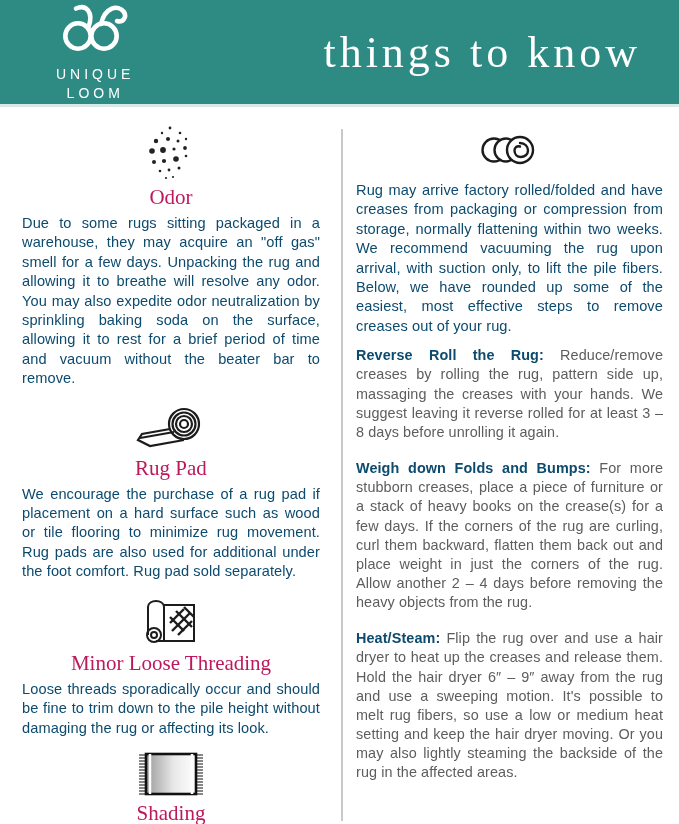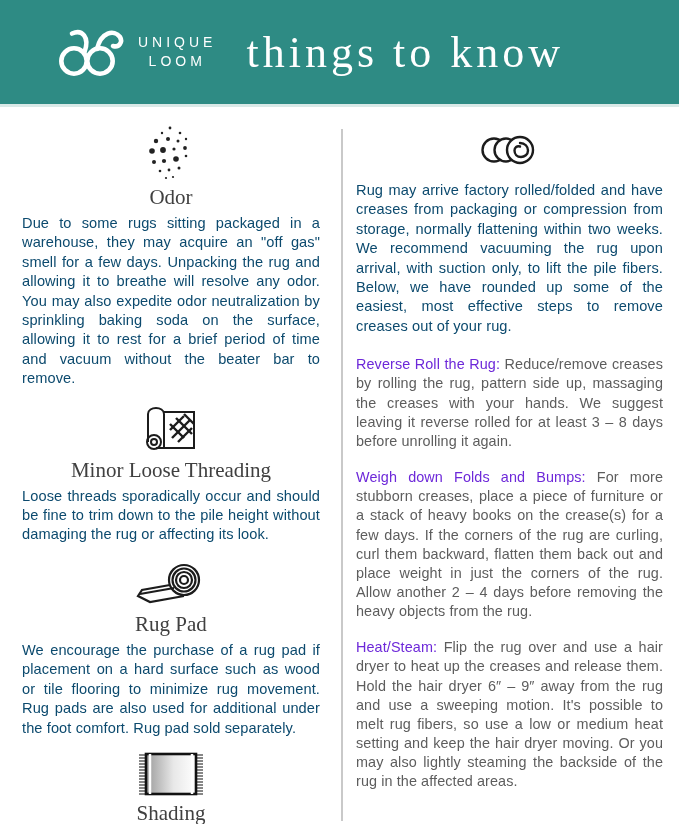--- a/index.html
+++ b/index.html
@@ -14,33 +14,33 @@
   }
   
   .header {
     height: 107px;
     background: #2e8b84;
     border-bottom: 3px solid #d9e9e7;
     display: flex;
     align-items: center;
     padding: 0 38px 0 56px;
   }
-  .brand { display: flex; align-items: center; gap: 12px; }
+  .brand { display: flex; align-items: center; gap: 12px; flex-direction: column; }
   .brand svg { display: block; }
   .brand-text {
     color: #ffffff;
     font-size: 14px;
     letter-spacing: 4px;
     line-height: 1.35;
     text-align: center;
     font-weight: 400;
   }
   .header-title {
     flex: 1;
-    text-align: left;
+    text-align: right;
     font-family: "Liberation Serif", serif;
     font-weight: 400;
     color: #ffffff;
     font-size: 44px;
     letter-spacing: 4px;
     padding-left: 30px;
   }
   
   .content {
     display: flex;
@@ -54,41 +54,41 @@
     background: #c9c9c9;
     margin: 8px 11px 0 11px;
   }
   .col-right { padding-left: 2px; padding-right: 2px; }
   
   .section { text-align: center; }
   .section-icon { display: flex; justify-content: center; margin: 4px 0 4px 0; }
   .section-title {
     font-family: "Liberation Serif", serif;
     font-weight: 400;
-    color: #404040;
+    color: #be185d;
     font-size: 21px;
     margin: 2px 0 4px 0;
   }
   .section-body {
     text-align: justify;
     color: #0c4a6e;
     font-size: 14.6px;
     line-height: 1.33;
     letter-spacing: 0.1px;
     margin-bottom: 13px;
   }
   .tip {
     text-align: justify;
     color: #5d5d5d;
     font-size: 14.4px;
     line-height: 1.33;
     letter-spacing: 0.1px;
     margin-bottom: 17px;
   }
-  .tip-label { font-weight: 400; color: #6d28d9; }
+  .tip-label { font-weight: 700; color: #0c4a6e; }
   .icon-stroke { fill: none; stroke: #1c1c1c; }
 </style>
 </head>
 <body>
 
 <div class="page">
 
   <div class="header">
     <div class="brand">
       <span>
@@ -139,57 +139,57 @@
                 <circle cx="33" cy="52" r="1.1"></circle>
             </g>
           </svg>
         </div>
         <div class="section-title">Odor</div>
         <p class="section-body">Due to some rugs sitting packaged in a warehouse, they may acquire an "off gas" smell for a few days. Unpacking the rug and allowing it to breathe will resolve any odor. You may also expedite odor neutralization by sprinkling baking soda on the surface, allowing it to rest for a brief period of time and vacuum without the beater bar to remove.</p>
       </div>
 
       <div class="section">
         <div class="section-icon">
-          <svg width="58" height="52" viewBox="0 0 58 52">
-            <g class="icon-stroke" stroke-width="2">
-              <path d="M 6 12 C 6 4, 22 4, 22 12 L 22 46 L 14 46"></path>
-              <path d="M 6 12 L 6 40"></path>
-              <circle cx="12" cy="40" r="7"></circle>
-              <circle cx="12" cy="40" r="3"></circle>
-              <path d="M 22 10 L 52 10 L 52 46 L 20 46"></path>
-            </g>
-            <g stroke="#1c1c1c" stroke-width="2.4">
-              <path d="M 28 28 L 42 14"></path>
-                <path d="M 30 36 L 48 18"></path>
-                <path d="M 36 40 L 50 26"></path>
-              <path d="M 28 22 L 42 36"></path>
-                <path d="M 34 16 L 50 32"></path>
-                <path d="M 42 12 L 52 22"></path>
-            </g>
-          </svg>
-        </div>
-        <div class="section-title">Minor Loose Threading</div>
-        <p class="section-body">Loose threads sporadically occur and should be fine to trim down to the pile height without damaging the rug or affecting its look.</p>
-      </div>
-
-      <div class="section">
-        <div class="section-icon">
           <svg width="74" height="50" viewBox="0 0 74 50">
             <g class="icon-stroke" stroke-width="2.2">
               <path d="M 50 38 L 16 44 L 4 38 L 8 32 L 36 27"></path>
               <path d="M 6 36 L 40 30"></path>
               <circle cx="50" cy="22" r="15"></circle>
               <circle cx="50" cy="22" r="11.5"></circle>
               <circle cx="50" cy="22" r="8"></circle>
               <circle cx="50" cy="22" r="4"></circle>
             </g>
           </svg>
         </div>
         <div class="section-title">Rug Pad</div>
         <p class="section-body">We encourage the purchase of a rug pad if placement on a hard surface such as wood or tile flooring to minimize rug movement. Rug pads are also used for additional under the foot comfort. Rug pad sold separately.</p>
+      </div>
+
+      <div class="section">
+        <div class="section-icon">
+          <svg width="58" height="52" viewBox="0 0 58 52">
+            <g class="icon-stroke" stroke-width="2">
+              <path d="M 6 12 C 6 4, 22 4, 22 12 L 22 46 L 14 46"></path>
+              <path d="M 6 12 L 6 40"></path>
+              <circle cx="12" cy="40" r="7"></circle>
+              <circle cx="12" cy="40" r="3"></circle>
+              <path d="M 22 10 L 52 10 L 52 46 L 20 46"></path>
+            </g>
+            <g stroke="#1c1c1c" stroke-width="2.4">
+              <path d="M 28 28 L 42 14"></path>
+                <path d="M 30 36 L 48 18"></path>
+                <path d="M 36 40 L 50 26"></path>
+              <path d="M 28 22 L 42 36"></path>
+                <path d="M 34 16 L 50 32"></path>
+                <path d="M 42 12 L 52 22"></path>
+            </g>
+          </svg>
+        </div>
+        <div class="section-title">Minor Loose Threading</div>
+        <p class="section-body">Loose threads sporadically occur and should be fine to trim down to the pile height without damaging the rug or affecting its look.</p>
       </div>
 
       <div class="section">
         <div class="section-icon">
           <svg width="74" height="46" viewBox="0 0 74 46">
             <defs>
               <linearGradient id="shadeGrad" x1="0" y1="0" x2="1" y2="0">
                 <stop offset="0" stop-color="#9a9a9a"></stop>
                 <stop offset="0.55" stop-color="#e8e8e8"></stop>
                 <stop offset="1" stop-color="#ffffff"></stop>
@@ -219,21 +219,21 @@
             <g stroke="#1c1c1c" stroke-width="2.4" fill="#ffffff">
               <circle cx="13" cy="17" r="11.5"></circle>
               <circle cx="25" cy="17" r="11.5"></circle>
               <circle cx="39" cy="17" r="13"></circle>
             </g>
             <g stroke="#1c1c1c" stroke-width="2.4" fill="none" stroke-linecap="round">
               <path d="M 39 10 C 44 10, 47 13.5, 47 17.5 C 47 21.5, 43.5 24, 40 24 C 36 24, 33.5 21, 33.5 17.5 C 33.5 14.5, 36 12.5, 39 13.5"></path>
             </g>
           </svg>
         </div>
-        <p class="section-body" style="margin-bottom:19px;">Rug may arrive factory rolled/folded and have creases from packaging or compression from storage, normally flattening within two weeks. We recommend vacuuming the rug upon arrival, with suction only, to lift the pile fibers. Below, we have rounded up some of the easiest, most effective steps to remove creases out of your rug.</p>
+        <p class="section-body" style="margin-bottom:10px;">Rug may arrive factory rolled/folded and have creases from packaging or compression from storage, normally flattening within two weeks. We recommend vacuuming the rug upon arrival, with suction only, to lift the pile fibers. Below, we have rounded up some of the easiest, most effective steps to remove creases out of your rug.</p>
       </div>
 
       <p class="tip"><span class="tip-label">Reverse Roll the Rug:</span> <span>Reduce/remove creases by rolling the rug, pattern side up, massaging the creases with your hands. We suggest leaving it reverse rolled for at least 3 – 8 days before unrolling it again.</span></p>
 
       <p class="tip"><span class="tip-label">Weigh down Folds and Bumps:</span> <span>For more stubborn creases, place a piece of furniture or a stack of heavy books on the crease(s) for a few days. If the corners of the rug are curling, curl them backward, flatten them back out and place weight in just the corners of the rug. Allow another 2 – 4 days before removing the heavy objects from the rug.</span></p>
 
       <p class="tip"><span class="tip-label">Heat/Steam:</span> <span>Flip the rug over and use a hair dryer to heat up the creases and release them. Hold the hair dryer 6″ – 9″ away from the rug and use a sweeping motion. It's possible to melt rug fibers, so use a low or medium heat setting and keep the hair dryer moving. Or you may also lightly steaming the backside of the rug in the affected areas.</span></p>
 
     </div>
   </div>

